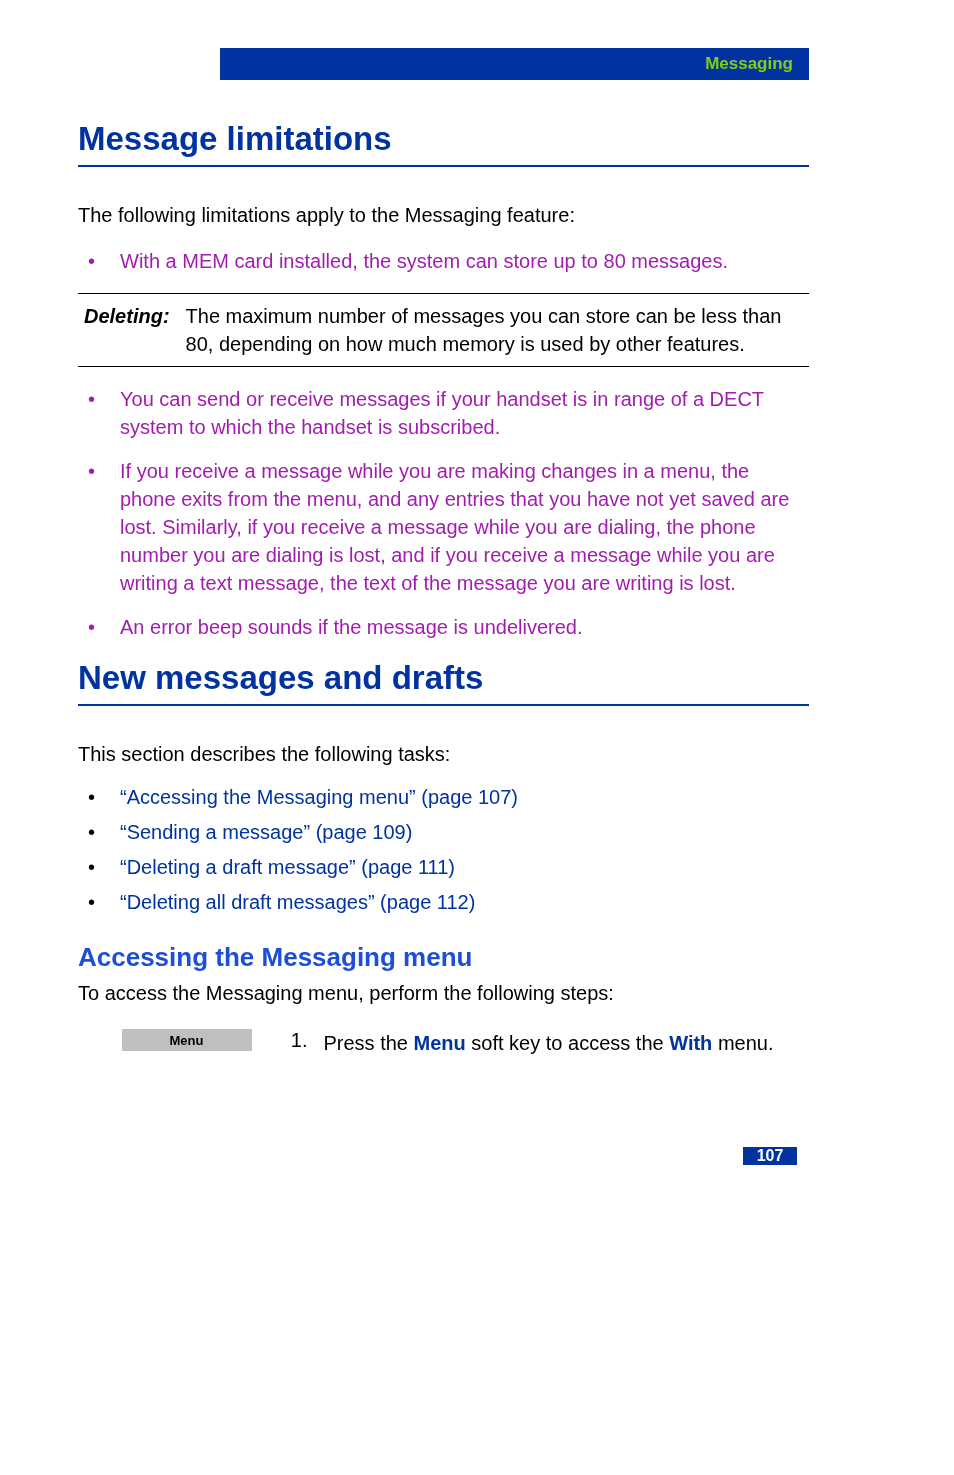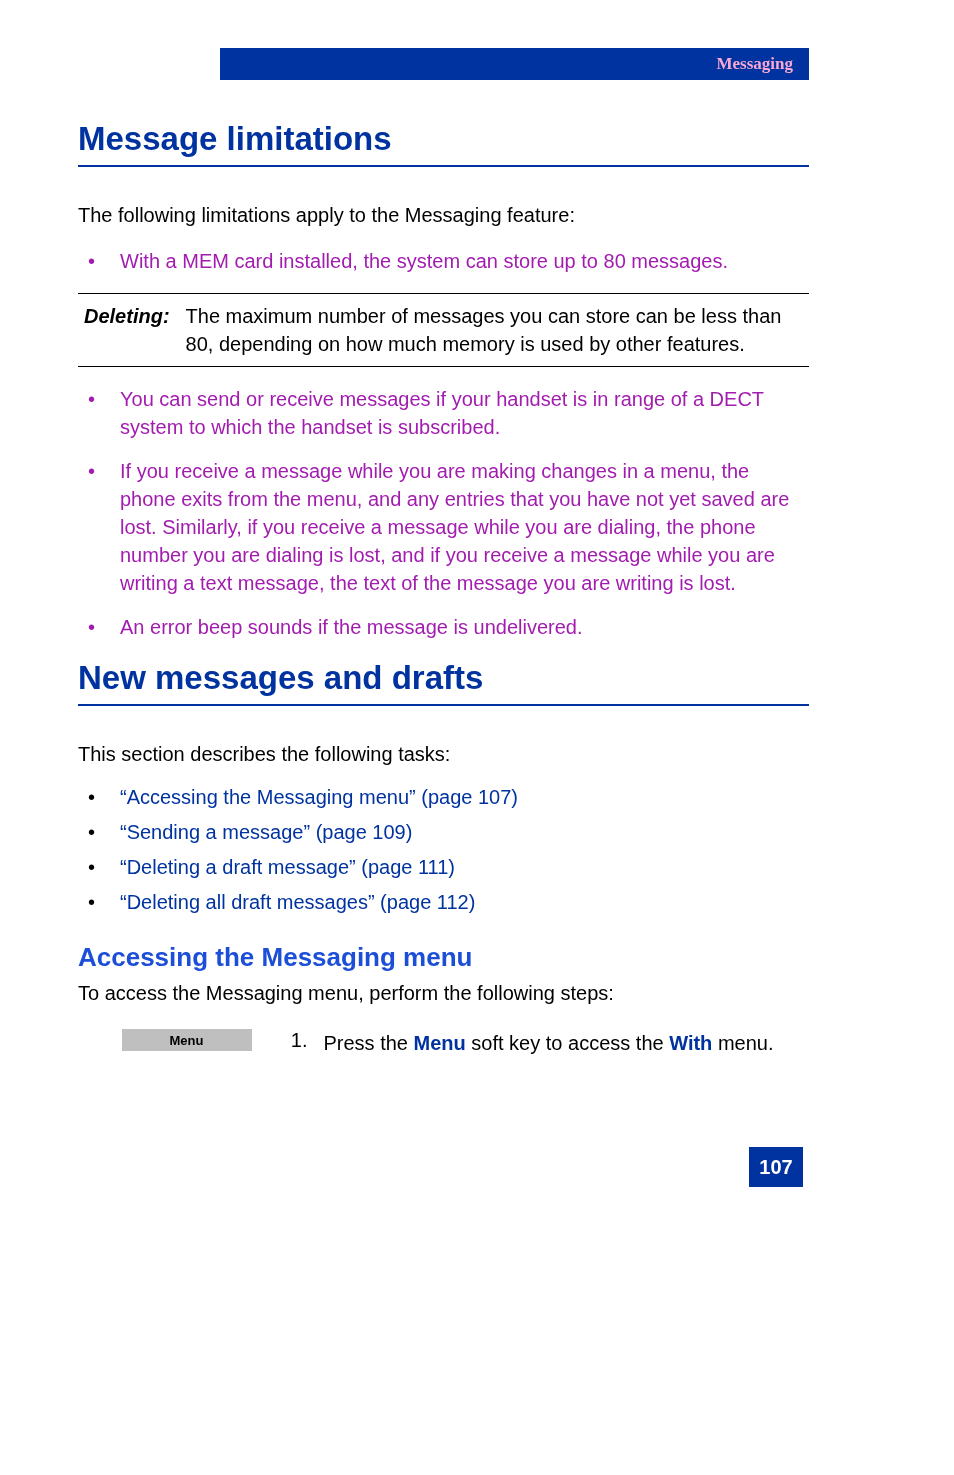--- a/index.html
+++ b/index.html
@@ -25,24 +25,24 @@
   .header-bar {
     flex: 1;
     background: #0033A0;
     margin-right: 145px;
     display: flex;
     justify-content: flex-end;
     align-items: center;
     padding-right: 16px;
   }
   .header-bar-text {
-    color: #f9a8d4;
+    color: #84cc16;
     font-weight: bold;
     font-size: 17px;
-    font-family: Liberation Serif, serif;
+    font-family: Liberation Sans, sans-serif;
   }
   .content {
     padding: 28px 145px 40px 78px;
   }
   h1.section-heading {
     color: #0033A0;
     font-family: Arial, Helvetica, sans-serif;
     font-weight: bold;
     font-size: 33px;
     margin: 12px 0 0 0;
@@ -160,27 +160,27 @@
     padding-left: 16px;
   }
   .inline-bold-blue {
     color: #0033A0;
     font-weight: bold;
   }
   .page-num-box {
     background: #0033A0;
     color: #fff;
     font-weight: bold;
-    font-size: 20px;
+    font-size: 16px;
     width: 54px;
-    height: 40px;
+    height: 18px;
     display: flex;
     align-items: center;
     justify-content: center;
-    margin: 90px 6px 40px auto;
+    margin: 90px 12px 40px auto;
   }
 </style>
 </head>
 <body>
 
 <div class="page">
 
   <div class="header-row">
     <div class="header-spacer"></div>
     <div class="header-bar">

